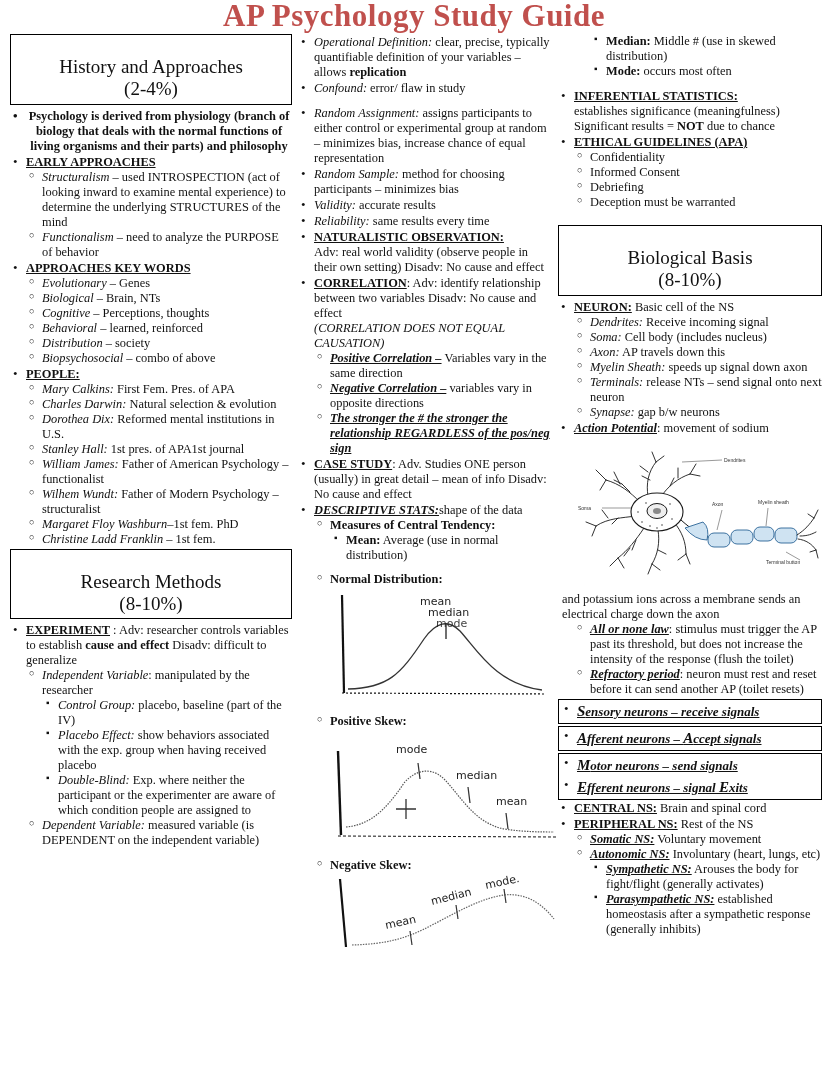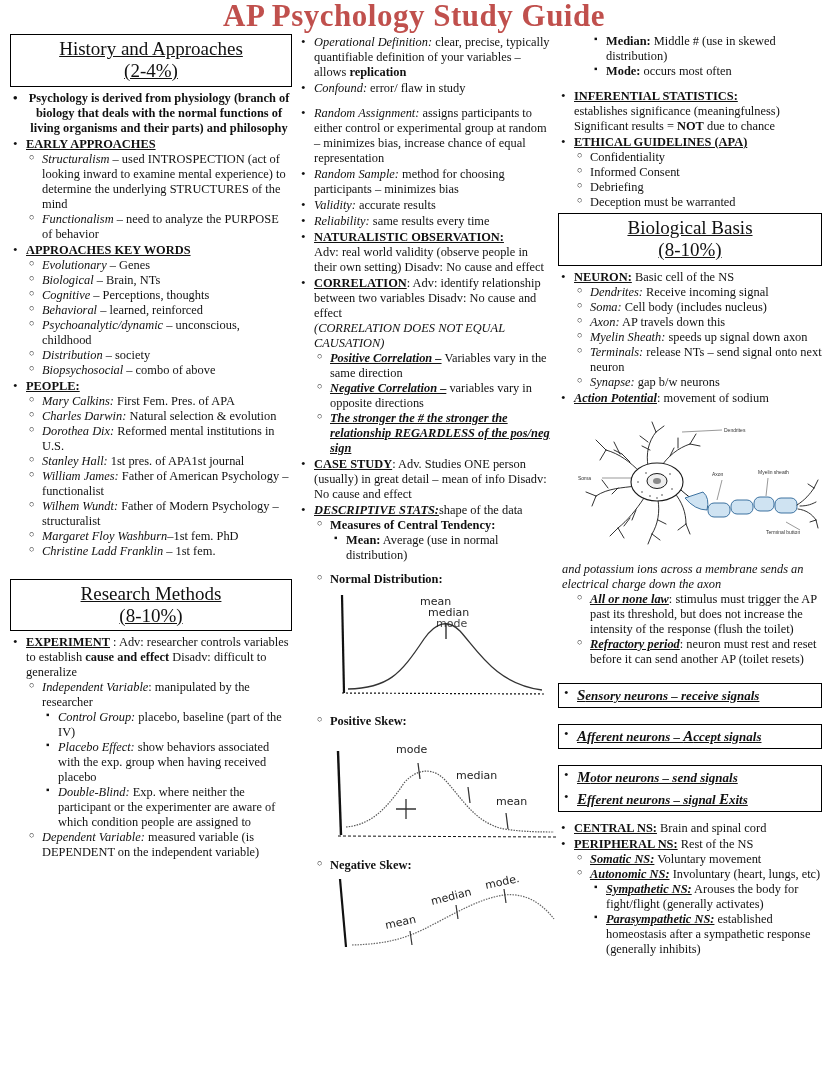--- a/index.html
+++ b/index.html
@@ -16,22 +16,22 @@
     color:#c0504d;
   }
   .cols{display:flex;position:absolute;top:34px;left:0;width:828px;align-items:flex-start;}
   .col{box-sizing:border-box;}
   .col1{width:296px;padding-left:10px;padding-right:4px;}
   .col2{width:258px;padding-left:2px;padding-right:4px;}
   .col3{width:274px;padding-left:4px;padding-right:6px;}
 
   .hdrbox{
     border:1.5px solid #000;text-align:center;
-    padding:3px 2px 4px 2px;margin:0 0 4px 0;
-    font-size:19px;line-height:1.15;text-decoration:underline;
+    padding:21px 2px 4px 2px;margin:0 0 4px 0;
+    font-size:19px;line-height:1.15;
   }
   .hdrbox .l2{display:block;}
 
   ul{margin:0;padding:0;list-style:none;}
   li{position:relative;font-size:12.4px;line-height:1.21;}
 
   
   .l1{padding-left:16px;margin-top:1px;}
   .l1:before{content:"\2022";position:absolute;left:3px;top:-1px;font-size:13px;}
   
@@ -43,21 +43,21 @@
 
   b{font-weight:bold;}
   .bi{font-weight:normal;font-style:italic;}
   .bu{font-weight:bold;text-decoration:underline;}
   .biu{font-weight:bold;font-style:italic;text-decoration:underline;}
 
   .gap{height:9px;}
   .gap-s{height:5px;}
 
   
-  .mbox{border:1.4px solid #000;padding:2px 2px 3px 2px;margin-top:16px;}
+  .mbox{border:1.4px solid #000;padding:2px 2px 3px 2px;margin-top:2px;}
   .mbox li{padding-left:16px;font-size:13px;}
   .mbox li:before{content:"\2022";position:absolute;left:3px;top:-1px;font-size:13px;}
   .cap{font-size:15px;}
 
   
   .chartwrap{margin:2px 0 2px 30px;}
   .hand{font-family:"DejaVu Sans",sans-serif;font-size:11px;}
   svg{display:block;}
   .neuronimg{margin:4px 0 2px 4px;}
   .tiny{font-family:"Liberation Sans",sans-serif;font-size:5px;fill:#333;}
@@ -83,36 +83,35 @@
 
         <li class="l1"><span class="bu">EARLY APPROACHES</span></li>
         <li class="l2i"><span class="bi">Structuralism</span><span> – used </span><span>INTROSPECTION (act of looking inward to examine mental experience) to determine the underlying STRUCTURES of the mind</span></li>
         <li class="l2i"><span class="bi">Functionalism</span><span> – need to analyze the </span><span>PURPOSE of behavior</span></li>
 
         <li class="l1"><span class="bu">APPROACHES KEY WORDS</span></li>
         <li class="l2i"><span class="bi">Evolutionary</span><span> – Genes</span></li>
         <li class="l2i"><span class="bi">Biological</span><span> – Brain, NTs</span></li>
         <li class="l2i"><span class="bi">Cognitive</span><span> – Perceptions, thoughts</span></li>
         <li class="l2i"><span class="bi">Behavioral</span><span> – learned, reinforced</span></li>
-        <li class="l2i"><span class="bi">Psychoanalytic/dynamic</span><span> – unconscious, childhood</span></li>
         <li class="l2i"><span class="bi">Distribution</span><span> – society</span></li>
         <li class="l2i"><span class="bi">Biopsychosocial</span><span> – combo of above</span></li>
 
         <li class="l1"><span class="bu">PEOPLE:</span></li>
         <li class="l2i"><span class="bi">Mary Calkins:</span><span> First Fem. Pres. of APA</span></li>
         <li class="l2i"><span class="bi">Charles Darwin:</span><span> Natural selection &amp; evolution</span></li>
         <li class="l2i"><span class="bi">Dorothea Dix:</span><span> Reformed mental institutions in U.S.</span></li>
         <li class="l2i"><span class="bi">Stanley Hall:</span><span> 1st pres. of APA1st  journal</span></li>
         <li class="l2i"><span class="bi">William James:</span><span> Father of American Psychology – functionalist</span></li>
         <li class="l2i"><span class="bi">Wilhem Wundt:</span><span> Father of Modern Psychology – structuralist</span></li>
         <li class="l2i"><span class="bi">Margaret Floy Washburn</span><span>–1st fem. PhD</span></li>
         <li class="l2i"><span class="bi">Christine Ladd Franklin</span><span> – 1st fem.</span></li>
       </ul>
 
-      <div class="hdrbox" style="margin-top:20px;">
+      <div class="hdrbox" style="margin-top:2px;">
         <span>Research Methods</span>
         <span class="l2">(8-10%)</span>
       </div>
 
       <ul>
         <li class="l1"><span class="bu">EXPERIMENT</span><span> : Adv: researcher controls variables to establish </span><b>cause and effect</b><span> Disadv: difficult to generalize</span></li>
         <li class="l2i"><span class="bi">Independent Variable</span><span>: manipulated by the researcher</span></li>
         <li class="l3i"><span class="bi">Control Group:</span><span> placebo, baseline (part of the IV)</span></li>
         <li class="l3i"><span class="bi">Placebo Effect:</span><span> show behaviors associated with the exp. group when having received placebo</span></li>
         <li class="l3i"><span class="bi">Double-Blind:</span><span> Exp. where neither the participant or the experimenter are aware of which condition people are assigned to</span></li>
@@ -210,21 +209,21 @@
 
       <ul>
         <li class="l1"><span class="bu">INFERENTIAL STATISTICS:</span><br><span>establishes significance (meaningfulness)</span><br><span>Significant results = </span><b>NOT</b><span> due to chance</span></li>
         <li class="l1"><span class="bu">ETHICAL GUIDELINES (APA)</span></li>
         <li class="l2i">Confidentiality</li>
         <li class="l2i">Informed Consent</li>
         <li class="l2i">Debriefing</li>
         <li class="l2i">Deception must be warranted</li>
       </ul>
 
-      <div class="hdrbox" style="margin-top:3px;">
+      <div class="hdrbox" style="margin-top:15px;">
         <span>Biological Basis</span>
         <span class="l2">(8-10%)</span>
       </div>
 
       <ul>
         <li class="l1"><span class="bu">NEURON:</span><span> Basic cell of the NS</span></li>
         <li class="l2i"><span class="bi">Dendrites:</span><span> Receive incoming signal</span></li>
         <li class="l2i"><span class="bi">Soma:</span><span> Cell body (includes nucleus)</span></li>
         <li class="l2i"><span class="bi">Axon:</span><span> AP travels down this</span></li>
         <li class="l2i"><span class="bi">Myelin Sheath:</span><span> speeds up signal down axon</span></li>
@@ -279,21 +278,21 @@
           </g>
           <text class="tiny" x="162" y="22">Dendrites</text>
           <text class="tiny" x="16" y="70">Soma</text>
           <text class="tiny" x="150" y="66">Axon</text>
           <text class="tiny" x="196" y="64">Myelin sheath</text>
           <text class="tiny" x="204" y="124">Terminal button</text>
         </svg>
       </div>
 
       <ul>
-        <li style="padding-left:4px;font-style:italic;">and potassium ions across a membrane sends an electrical charge down the axon</li>
+        <li style="padding-left:4px;">and potassium ions across a membrane sends an electrical charge down the axon</li>
         <li class="l2i"><span class="biu">All or none law</span><span>: stimulus must trigger the AP past its threshold, but does not increase the intensity of the response (flush the toilet)</span></li>
         <li class="l2i"><span class="biu">Refractory period</span><span>: neuron must rest and reset before it can send another AP (toilet resets)</span></li>
       </ul>
 
       <div class="mbox">
         <ul>
           <li><span class="biu"><span class="cap">S</span><span>ensory neurons – receive signals</span></span></li>
         </ul>
       </div>
       <div class="mbox">
@@ -301,21 +300,21 @@
           <li><span class="biu"><span class="cap">A</span><span>fferent neurons – </span><span class="cap">A</span><span>ccept signals</span></span></li>
         </ul>
       </div>
       <div class="mbox">
         <ul>
           <li><span class="biu"><span class="cap">M</span><span>otor neurons – send signals</span></span></li>
           <li style="margin-top:4px;"><span class="biu"><span class="cap">E</span><span>fferent neurons – signal </span><span class="cap">E</span><span>xits</span></span></li>
         </ul>
       </div>
 
-      <ul style="margin-top:9px;">
+      <ul style="margin-top:1px;">
         <li class="l1"><span class="bu">CENTRAL NS:</span><span> Brain and spinal cord</span></li>
         <li class="l1"><span class="bu">PERIPHERAL NS:</span><span> Rest of the NS</span></li>
         <li class="l2i"><span class="biu">Somatic NS:</span><span> Voluntary movement</span></li>
         <li class="l2i"><span class="biu">Autonomic NS:</span><span> Involuntary (heart, lungs, etc)</span></li>
         <li class="l3i"><span class="biu">Sympathetic NS:</span><span> Arouses the body for fight/flight (generally activates)</span></li>
         <li class="l3i"><span class="biu">Parasympathetic NS:</span><span> established homeostasis after a sympathetic response (generally inhibits)</span></li>
       </ul>
     </div>
 
   </div>

